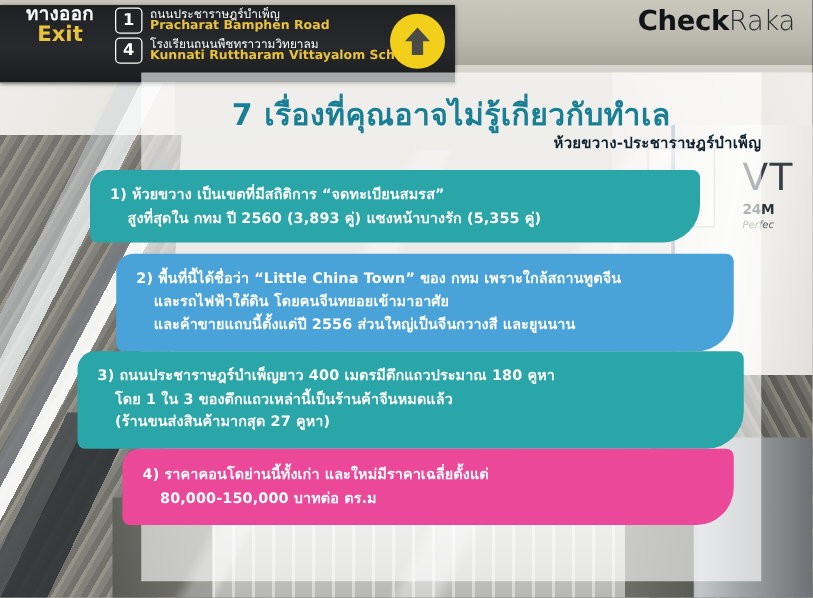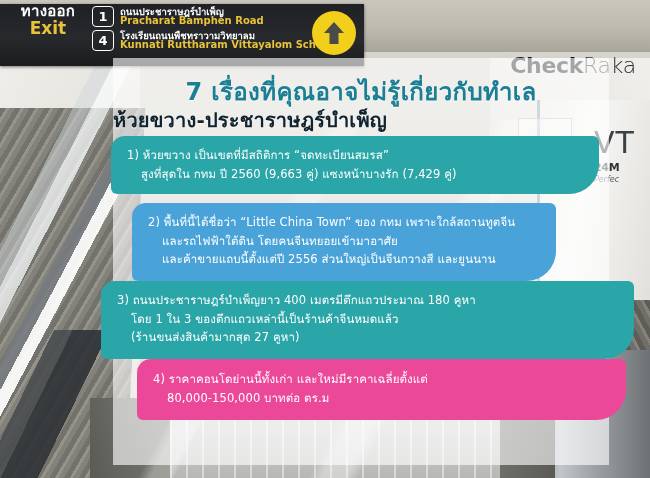--- a/index.html
+++ b/index.html
@@ -105,77 +105,76 @@
   }
   .sign-exit .th{color:#ffffff;font-size:15px;font-weight:700;letter-spacing:.3px;}
   .sign-exit .en{color:#e8c23a;font-size:17px;font-weight:700;}
   .sign-rows{flex:1;display:flex;flex-direction:column;gap:3px;padding-top:2px;}
   .sign-row{display:flex;align-items:center;gap:6px;}
   .sign-num{
     width:20px;height:19px;border:1.6px solid #ffffff;border-radius:4px;
     color:#fff;font-size:13px;font-weight:700;display:flex;align-items:center;justify-content:center;flex:none;
   }
   .sign-txt{line-height:1.0;}
-  .sign-txt .th{display:block;color:#fff;font-size:9.5px;font-weight:700;}
+  .sign-txt .th{display:block;color:#fff;font-size:9.5px;font-weight:400;}
   .sign-txt .en{display:block;color:#e8c23a;font-size:10px;font-weight:700;}
   .sign-arrow{
     position:absolute;right:8px;top:7px;width:44px;height:44px;border-radius:50%;
     background:#f2cf1b;display:flex;align-items:center;justify-content:center;
   }
   .sign-arrow svg{display:block;}
   .sign-post{
     position:absolute;left:318px;top:4px;width:16px;height:50px;
     background:linear-gradient(90deg,#9a9790,#cfcdc6 45%,#86837d);
   }
 
   
   .logo{
     position:absolute;right:14px;top:5px;
-    font-size:22px;letter-spacing:-.3px;color:#111418;white-space:nowrap;margin-top:48px;
+    font-size:22px;letter-spacing:-.3px;color:#111418;white-space:nowrap;
   }
   .logo b{font-weight:800;}
   .logo span{font-weight:300;color:#2b2f33;}
 
   
   .panel{
     position:absolute;left:113px;top:58px;width:496px;height:407px;
     background:rgba(255,255,255,.62);
   }
 
   
   .title{
     position:absolute;left:113px;top:72px;width:496px;text-align:center;
     color:#1a7f94;font-size:24px;font-weight:700;letter-spacing:.4px;
     text-shadow:0 1px 0 rgba(255,255,255,.85);
     white-space:nowrap;
   }
   .subtitle{
-    position:absolute;left:113px;top:104px;width:496px;text-align:left;
-    color:#10232e;font-size:20px;font-weight:700;letter-spacing:.2px;
+    position:absolute;left:113px;top:104px;width:496px;text-align:right;
+    color:#10232e;font-size:12px;font-weight:700;letter-spacing:.2px;
     text-shadow:0 1px 0 rgba(255,255,255,.8);
     white-space:nowrap;
   }
 
   
   .fact{
-    position:absolute;color:#ffffff;font-size:11.5px;font-weight:400;
+    position:absolute;color:#ffffff;font-size:11.5px;font-weight:700;
     line-height:1.62;letter-spacing:.1px;
     box-sizing:border-box;
-    margin-left:39px;
   }
   .fact .ln{display:block;white-space:nowrap;}
   .fact .ln.ind{padding-left:14px;}
 
   .fact-1{
     left:72px;top:136px;width:488px;padding:10px 14px 11px 16px;
     background:#2aa5a8;
     border-radius:14px 6px 30px 6px;
   }
   .fact-2{
-    left:93px;top:203px;width:424px;padding:10px 14px 12px 16px;
+    left:93px;top:203px;width:494px;padding:10px 14px 12px 16px;
     background:#4aa3d8;
     border-radius:14px 6px 30px 6px;
   }
   .fact-3{
     left:62px;top:281px;width:533px;padding:10px 14px 12px 16px;
     background:#2aa5a8;
     border-radius:14px 6px 30px 6px;
   }
   .fact-4{
     left:98px;top:359px;width:489px;padding:11px 14px 13px 16px;
@@ -264,21 +263,21 @@
     <b>Check</b><span>Raka</span>
   </div>
 
   <div class="panel"></div>
 
   <div class="title">7 เรื่องที่คุณอาจไม่รู้เกี่ยวกับทำเล</div>
   <div class="subtitle">ห้วยขวาง-ประชาราษฎร์บำเพ็ญ</div>
 
   <div class="fact fact-1" style="background: rgb(42, 165, 168);">
     <span class="ln">1) ห้วยขวาง เป็นเขตที่มีสถิติการ “จดทะเบียนสมรส”</span>
-    <span class="ln ind">สูงที่สุดใน กทม ปี 2560 (9,663 คู่) แซงหน้าบางรัก (7,429 คู่)</span>
+    <span class="ln ind">สูงที่สุดใน กทม ปี 2560 (3,893 คู่) แซงหน้าบางรัก (5,355 คู่)</span>
   </div>
 
   <div class="fact fact-2" style="background: rgb(74, 163, 216);">
     <span class="ln">2) พื้นที่นี้ได้ชื่อว่า “Little China Town” ของ กทม เพราะใกล้สถานทูตจีน</span>
     <span class="ln ind">และรถไฟฟ้าใต้ดิน โดยคนจีนทยอยเข้ามาอาศัย</span>
     <span class="ln ind">และค้าขายแถบนี้ตั้งแต่ปี 2556 ส่วนใหญ่เป็นจีนกวางสี และยูนนาน</span>
   </div>
 
   <div class="fact fact-3" style="background: rgb(42, 165, 168);">
     <span class="ln">3) ถนนประชาราษฎร์บำเพ็ญยาว 400 เมตรมีตึกแถวประมาณ 180 คูหา</span>

